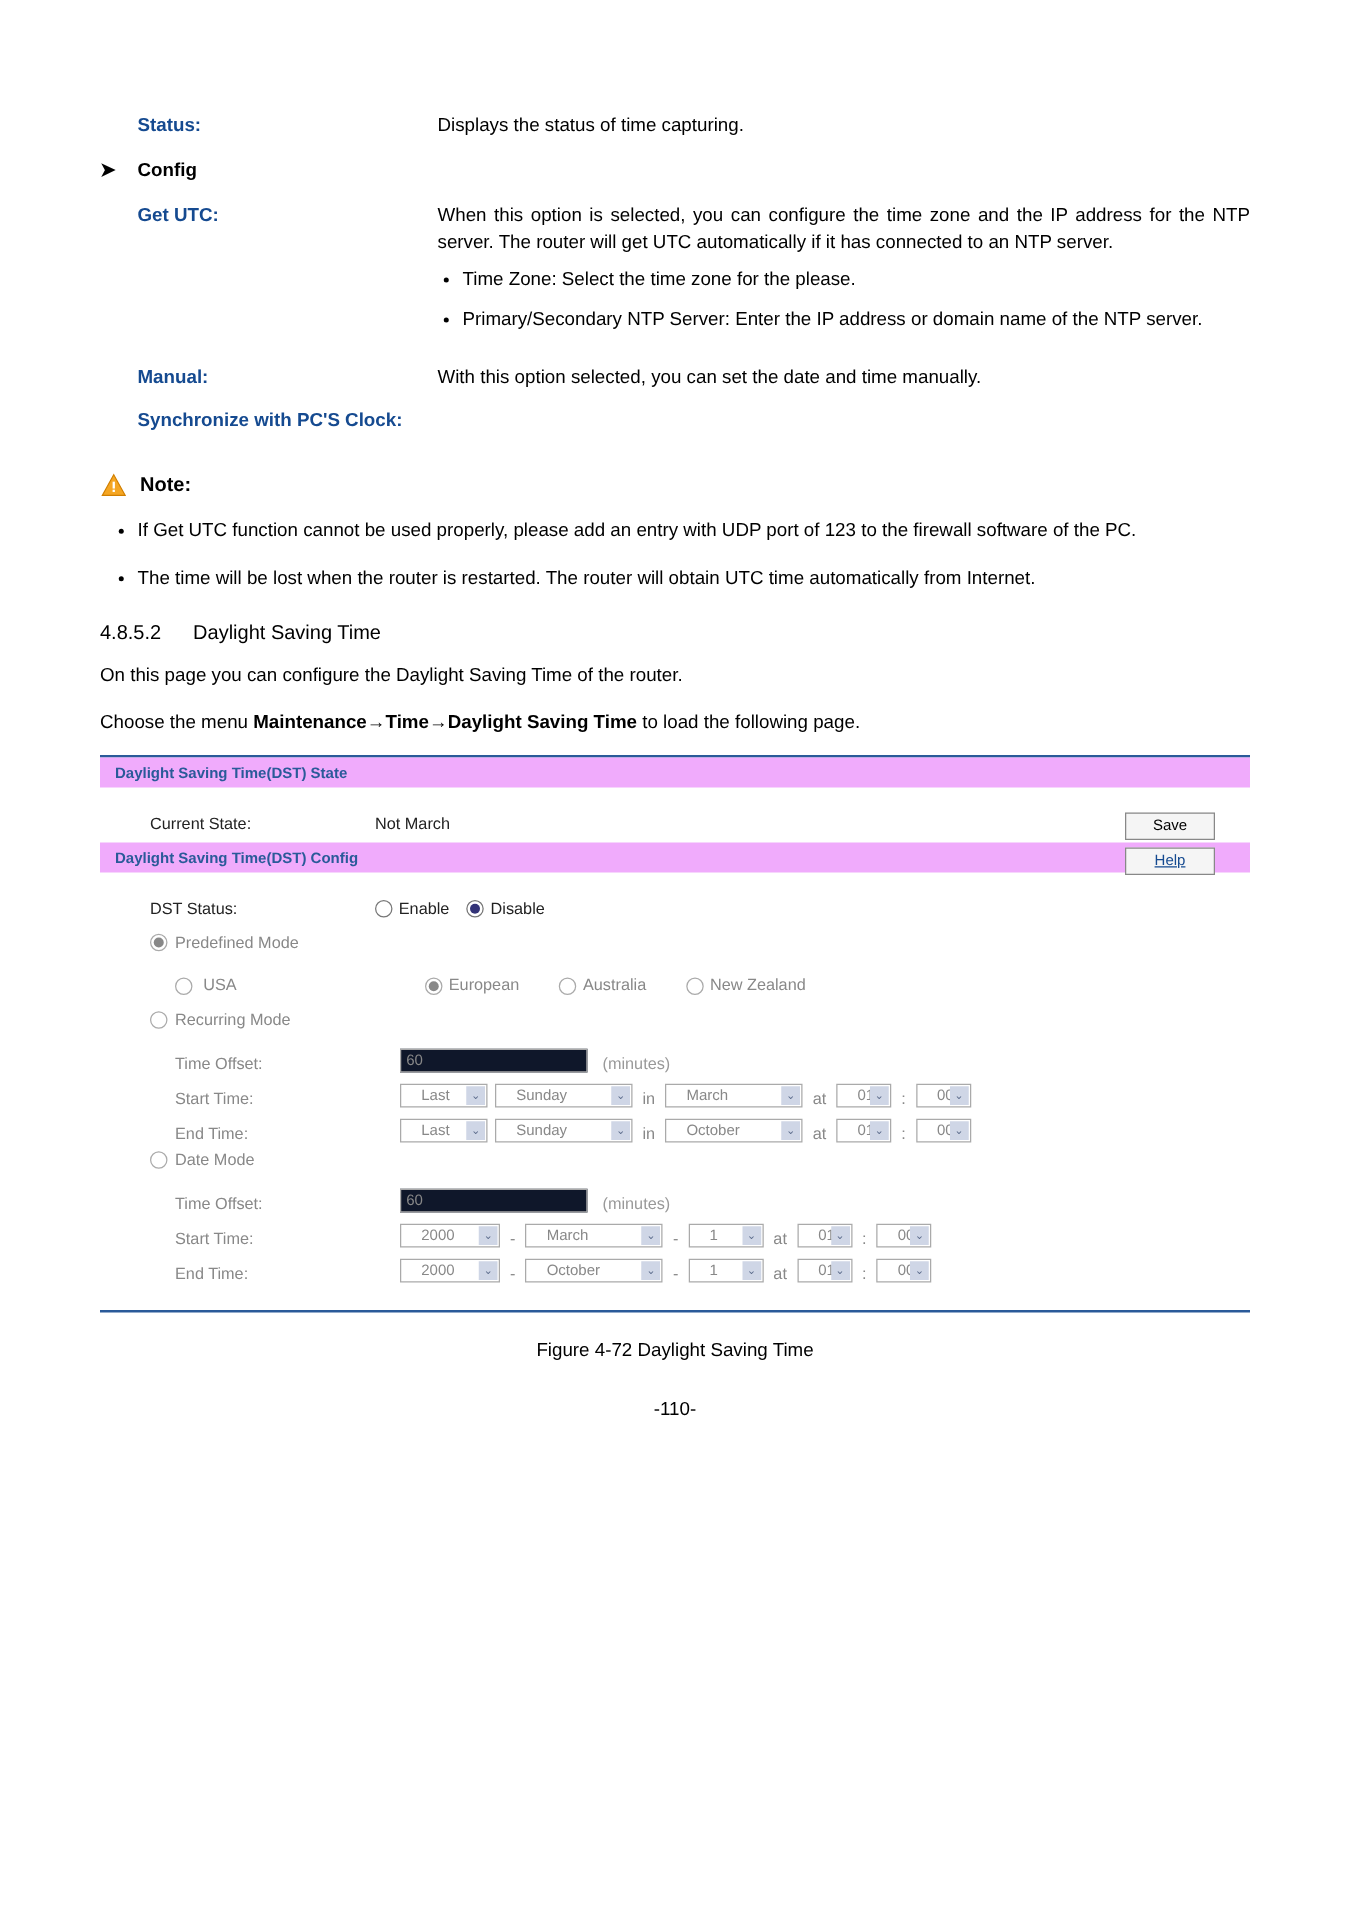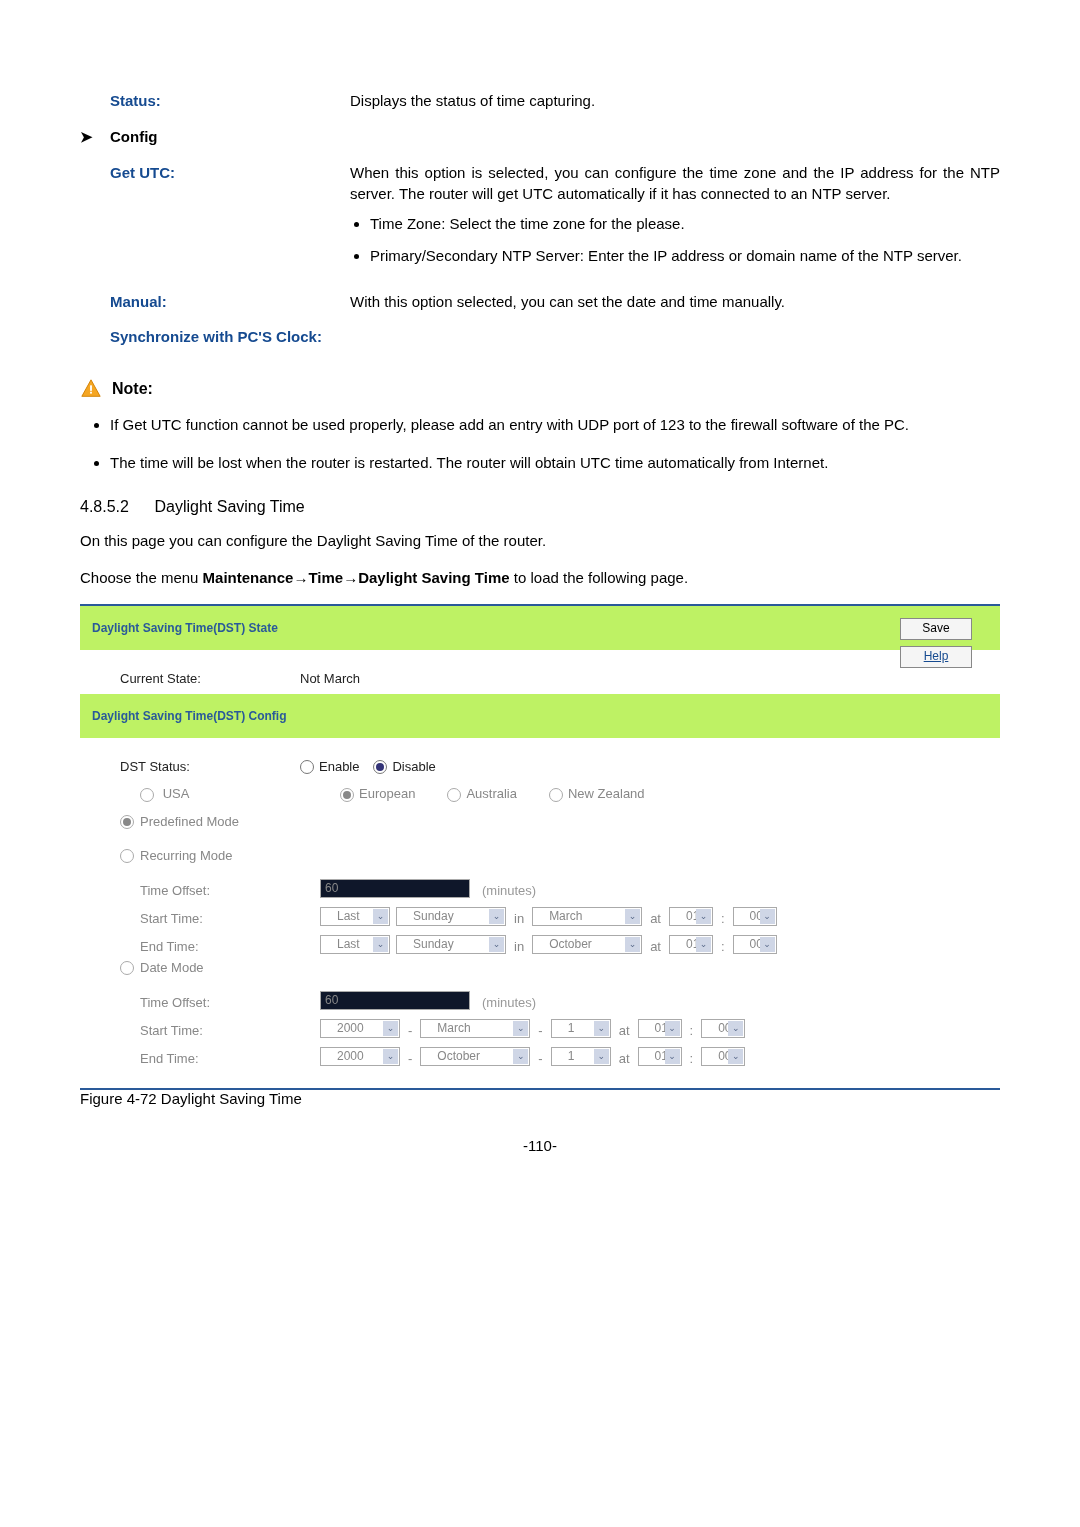--- a/index.html
+++ b/index.html
@@ -77,41 +77,43 @@
     width: 70px;
   }
   .body-text {
     margin-bottom: 16px;
     line-height: 1.4;
   }
   .menu-path {
     font-weight: bold;
   }
   .figure-caption {
+    text-align: center;
+    margin-top: 22px;
   }
   .page-num {
     text-align: center;
     margin-top: 30px;
   }
 
   
   .config-panel {
     border-top: 2px solid #2a5a99;
     border-bottom: 2px solid #2a5a99;
     background: #fff;
     margin-top: 14px;
     font-size: 13px;
     color: #222;
     padding-bottom: 14px;
   }
   .panel-section-head {
-    background: #bef264;
+    background: #f0abfc;
     color: #2a5a99;
     font-weight: bold;
-    padding: 15px 12px;
+    padding: 5px 12px;
     font-size: 12px;
   }
   .panel-inner {
     padding: 8px 16px;
   }
   .p-row {
     display: flex;
     align-items: flex-end;
     min-height: 28px;
   }
@@ -271,39 +273,39 @@
   <div class="panel-inner">
 
     <div class="p-row">
       <div class="p-label">DST Status:</div>
       <span class="radio"></span>
       <span style="margin-right:14px">Enable</span>
       <span class="radio checked"></span>
       <span>Disable</span>
     </div>
 
-    <div class="side-buttons" style="top:12px">
+    <div class="side-buttons" style="top:44px">
       <div class="btn">Save</div>
       <div class="btn">Help</div>
     </div>
 
+    <div class="p-row mode-row" style="margin-top:6px">
+      <div style="width:24px"></div>
+      <span class="radio checked disabled"></span>
+      <span style="color:#888">Predefined Mode</span>
+    </div>
     <div class="p-row region-row">
       <div class="p-label" style="width:200px;padding-left:44px">
         <span class="radio disabled"></span>
         <span style="color:#888">USA</span>
       </div>
       <span><span class="radio checked disabled"></span><span>European</span></span>
       <span><span class="radio disabled"></span><span>Australia</span></span>
       <span><span class="radio disabled"></span><span>New Zealand</span></span>
     </div>
-    <div class="p-row mode-row" style="margin-top:6px">
-      <div style="width:24px"></div>
-      <span class="radio checked disabled"></span>
-      <span style="color:#888">Predefined Mode</span>
-    </div>
 
     <div class="p-row mode-row" style="margin-top:6px">
       <div style="width:24px"></div>
       <span class="radio disabled"></span>
       <span style="color:#888">Recurring Mode</span>
     </div>
     <div class="p-row">
       <div class="p-label indent-sub" style="color:#888">Time Offset:</div>
       <div class="input" style="width:150px">60</div>
       <span class="minutes">(minutes)</span>

